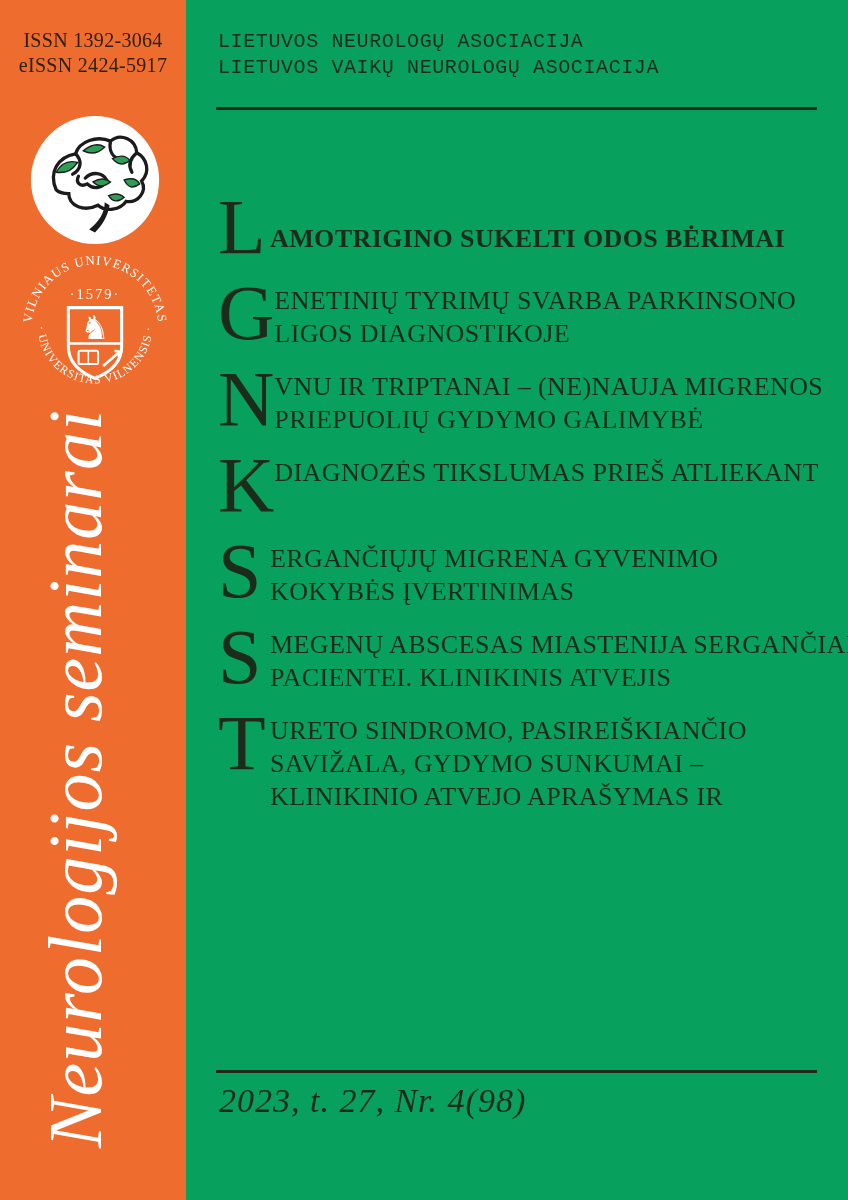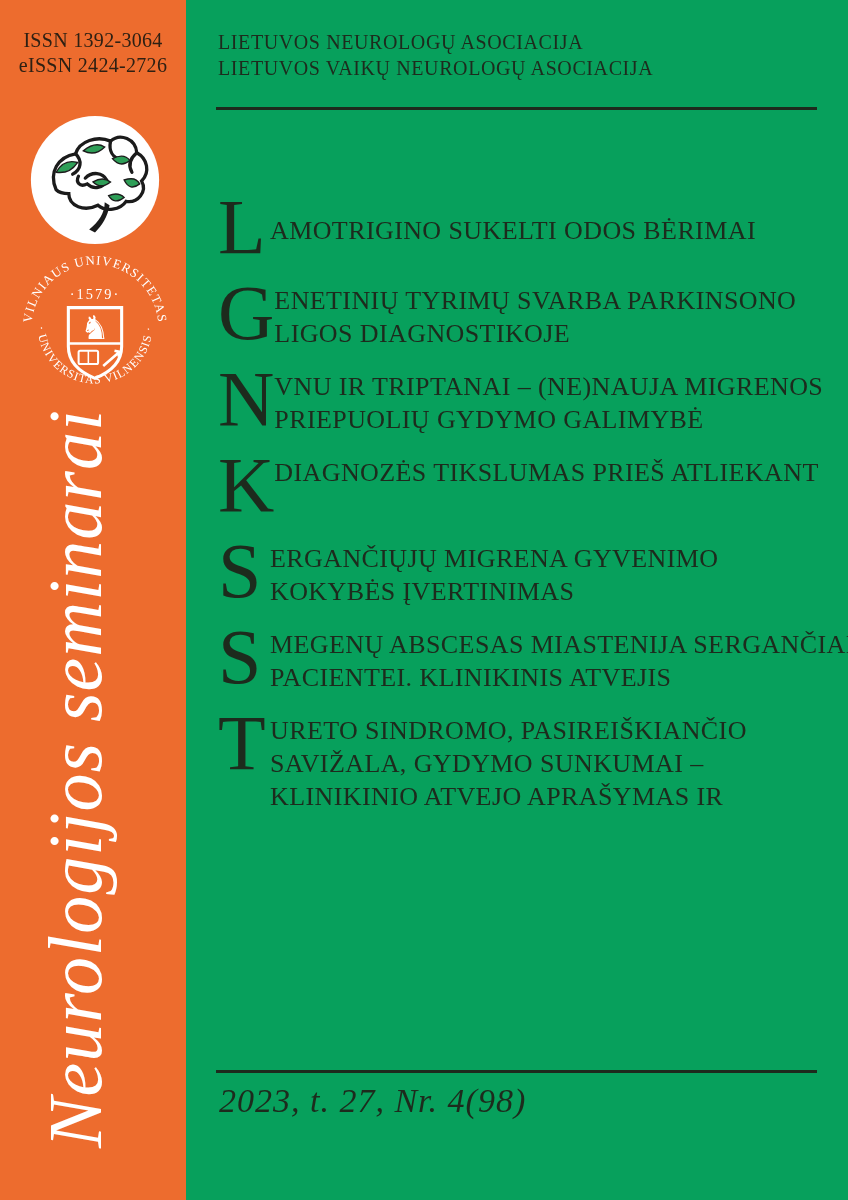--- a/index.html
+++ b/index.html
@@ -22,47 +22,47 @@
   .vu-seal   { position:absolute; top:242px; left:13px; width:164px; height:164px; }
   .vertical-title {
     position:absolute; left:32px; bottom:52px;
     writing-mode:vertical-rl; transform:rotate(180deg);
     font-style:italic; color:#FFFFFF;
     font-size:76px; line-height:1.15; letter-spacing:1px;
     white-space:nowrap;
   }
   
   .green-col { position:absolute; left:186px; top:0; right:0; bottom:0; color:#1D2B1D; }
-  .orgs { margin:29px 28px 0 32px; font-size:20px; line-height:26px; letter-spacing:0.6px; }
+  .orgs { margin:29px 28px 0 32px; font-size:20px; line-height:26px; letter-spacing:0.6px;font-family:Liberation Mono, monospace; }
   .rule { position:absolute; left:30px; right:31px; height:3px; background:#1D2B1D; }
   .rule-top { top:107px; }
   .rule-bottom { top:1070px; }
   .articles { position:absolute; top:198px; left:32px; right:14px; }
   .article { display:flex; align-items:flex-start; margin-bottom:18px; }
   .article-initial {
     flex:0 0 52px; font-size:78px; line-height:1; margin-top:-10px;
   }
   .article-text { font-size:26px; line-height:33px; letter-spacing:0.4px; }
   .article-line { white-space:nowrap; }
-  .article.single .article-text { margin-top:16px; }
+  .article.single .article-text { margin-top:24px;font-weight:bold; }
   .issue-info {
     position:absolute; top:1082px; left:33px;
     font-style:italic; font-size:34px; letter-spacing:1px; color:#1D2B1D;
   }
 </style>
 </head>
 <body>
 
 <div class="page">
 
   <div class="orange-band">
 
     <div class="issn-block">
       <div>ISSN 1392-3064</div>
-      <div>eISSN 2424-2726</div>
+      <div>eISSN 2424-5917</div>
     </div>
 
     <svg class="brain-logo" viewBox="0 0 140 140">
       <circle cx="70" cy="70" r="66" fill="#FFFFFF"></circle>
       <g fill="none" stroke="#1B1B1B" stroke-width="3.4" stroke-linecap="round">
         <path d="M30,80 C22,62 32,46 50,43 C54,30 72,24 86,30 C96,21 112,28 113,42 C124,48 127,62 118,71 C124,82 114,94 102,92 C96,101 81,103 73,96 C59,103 43,97 43,84 C37,84 32,82 30,80"></path>
         <path d="M50,43 C57,50 56,59 47,64"></path>
         <path d="M86,30 C84,40 88,47 97,49"></path>
         <path d="M113,42 C106,48 104,55 108,62"></path>
         <path d="M60,68 C67,61 78,62 82,70 C79,79 68,80 62,74 C54,78 50,72 53,66"></path>

